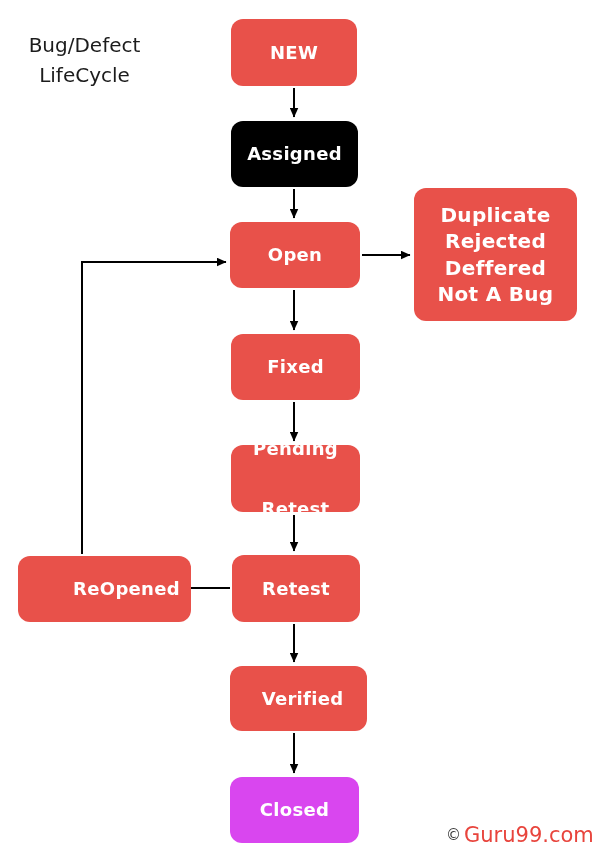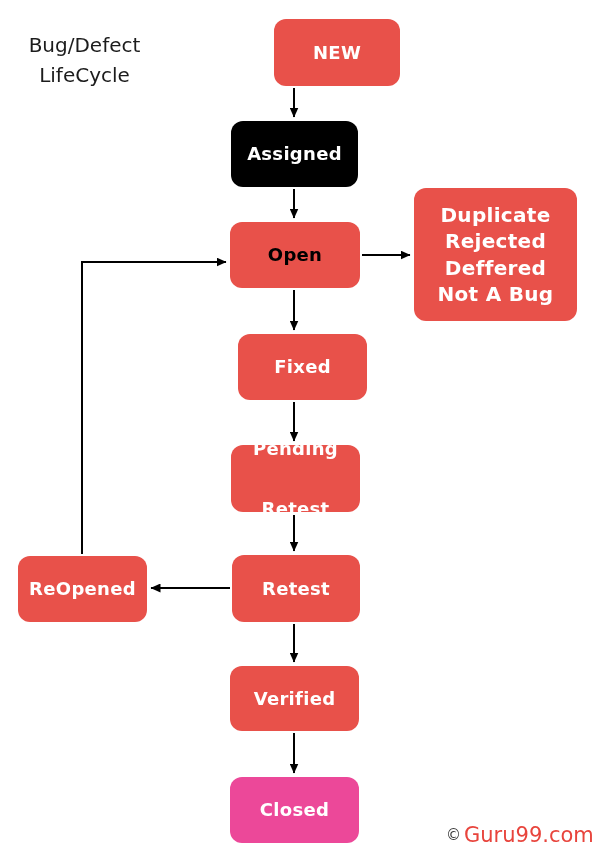--- a/index.html
+++ b/index.html
@@ -94,47 +94,47 @@
       <polyline points="230,588 151,588" fill="none" stroke="#000000" stroke-width="2" marker-end="url(#arrowhead)"></polyline>
       <polyline points="294,624 294,662" fill="none" stroke="#000000" stroke-width="2" marker-end="url(#arrowhead)"></polyline>
       <polyline points="82,554 82,262 226,262" fill="none" stroke="#000000" stroke-width="2" marker-end="url(#arrowhead)"></polyline>
       <polyline points="294,733 294,773" fill="none" stroke="#000000" stroke-width="2" marker-end="url(#arrowhead)"></polyline>
     </svg>
 
   <div class="watermark">
     <span class="copy">©</span><span class="brand" style="color: rgb(232, 68, 60);">Guru99.com</span>
   </div>
 
-<div class="node" style="left: 231px; top: 19px; width: 126px; height: 67px; background: rgb(232, 81, 74); color: rgb(255, 255, 255); margin-left: 43px;">
+<div class="node" style="left: 231px; top: 19px; width: 126px; height: 67px; background: rgb(232, 81, 74); color: rgb(255, 255, 255);">
       <div class="node-line">NEW</div>
     </div>
     <div class="node" style="left: 231px; top: 121px; width: 127px; height: 66px; background: #000000; color: rgb(255, 255, 255);">
       <div class="node-line">Assigned</div>
     </div>
-    <div class="node" style="left: 230px; top: 222px; width: 130px; height: 66px; background: rgb(232, 81, 74); color: #000000;">
+    <div class="node" style="left: 230px; top: 222px; width: 130px; height: 66px; background: rgb(232, 81, 74); color: #ffffff;">
       <div class="node-line">Open</div>
     </div>
     <div class="node" style="left: 414px; top: 188px; width: 163px; height: 133px; background: rgb(232, 81, 74); color: rgb(255, 255, 255); font-size: 20px;">
       <div class="node-line">Duplicate</div>
       <div class="node-line">Rejected</div>
       <div class="node-line">Deffered</div>
       <div class="node-line">Not A Bug</div>
     </div>
-    <div class="node" style="left: 238px; top: 334px; width: 129px; height: 66px; background: rgb(232, 81, 74); color: rgb(255, 255, 255);">
+    <div class="node" style="left: 231px; top: 334px; width: 129px; height: 66px; background: rgb(232, 81, 74); color: rgb(255, 255, 255);">
       <div class="node-line">Fixed</div>
     </div>
     <div class="node" style="left: 231px; top: 445px; width: 129px; height: 67px; background: rgb(232, 81, 74); color: rgb(255, 255, 255); gap: 36px;">
       <div class="node-line">Pending</div>
       <div class="node-line">Retest</div>
     </div>
     <div class="node" style="left: 232px; top: 555px; width: 128px; height: 67px; background: rgb(232, 81, 74); color: rgb(255, 255, 255);">
       <div class="node-line">Retest</div>
     </div>
-    <div class="node" style="left: 18px; top: 556px; width: 129px; height: 66px; background: rgb(232, 81, 74); color: rgb(255, 255, 255);">
+    <div class="node" style="left: 18px; top: 556px; width: 129px; height: 66px; background: rgb(232, 81, 74); color: rgb(255, 255, 255); padding-left: 44px;">
       <div class="node-line">ReOpened</div>
     </div>
-    <div class="node" style="left: 230px; top: 666px; width: 129px; height: 65px; background: rgb(232, 81, 74); color: rgb(255, 255, 255);">
+    <div class="node" style="left: 230px; top: 666px; width: 129px; height: 65px; background: rgb(232, 81, 74); color: rgb(255, 255, 255); padding-left: 8px;">
       <div class="node-line">Verified</div>
     </div>
-    <div class="node" style="left: 230px; top: 777px; width: 129px; height: 66px; background: #ec4899; color: rgb(255, 255, 255); align-items: center;">
+    <div class="node" style="left: 230px; top: 777px; width: 129px; height: 66px; background: #d946ef; color: rgb(255, 255, 255); align-items: center;">
       <div class="node-line">Closed</div>
     </div>
   </div>
 
 </body></html>

